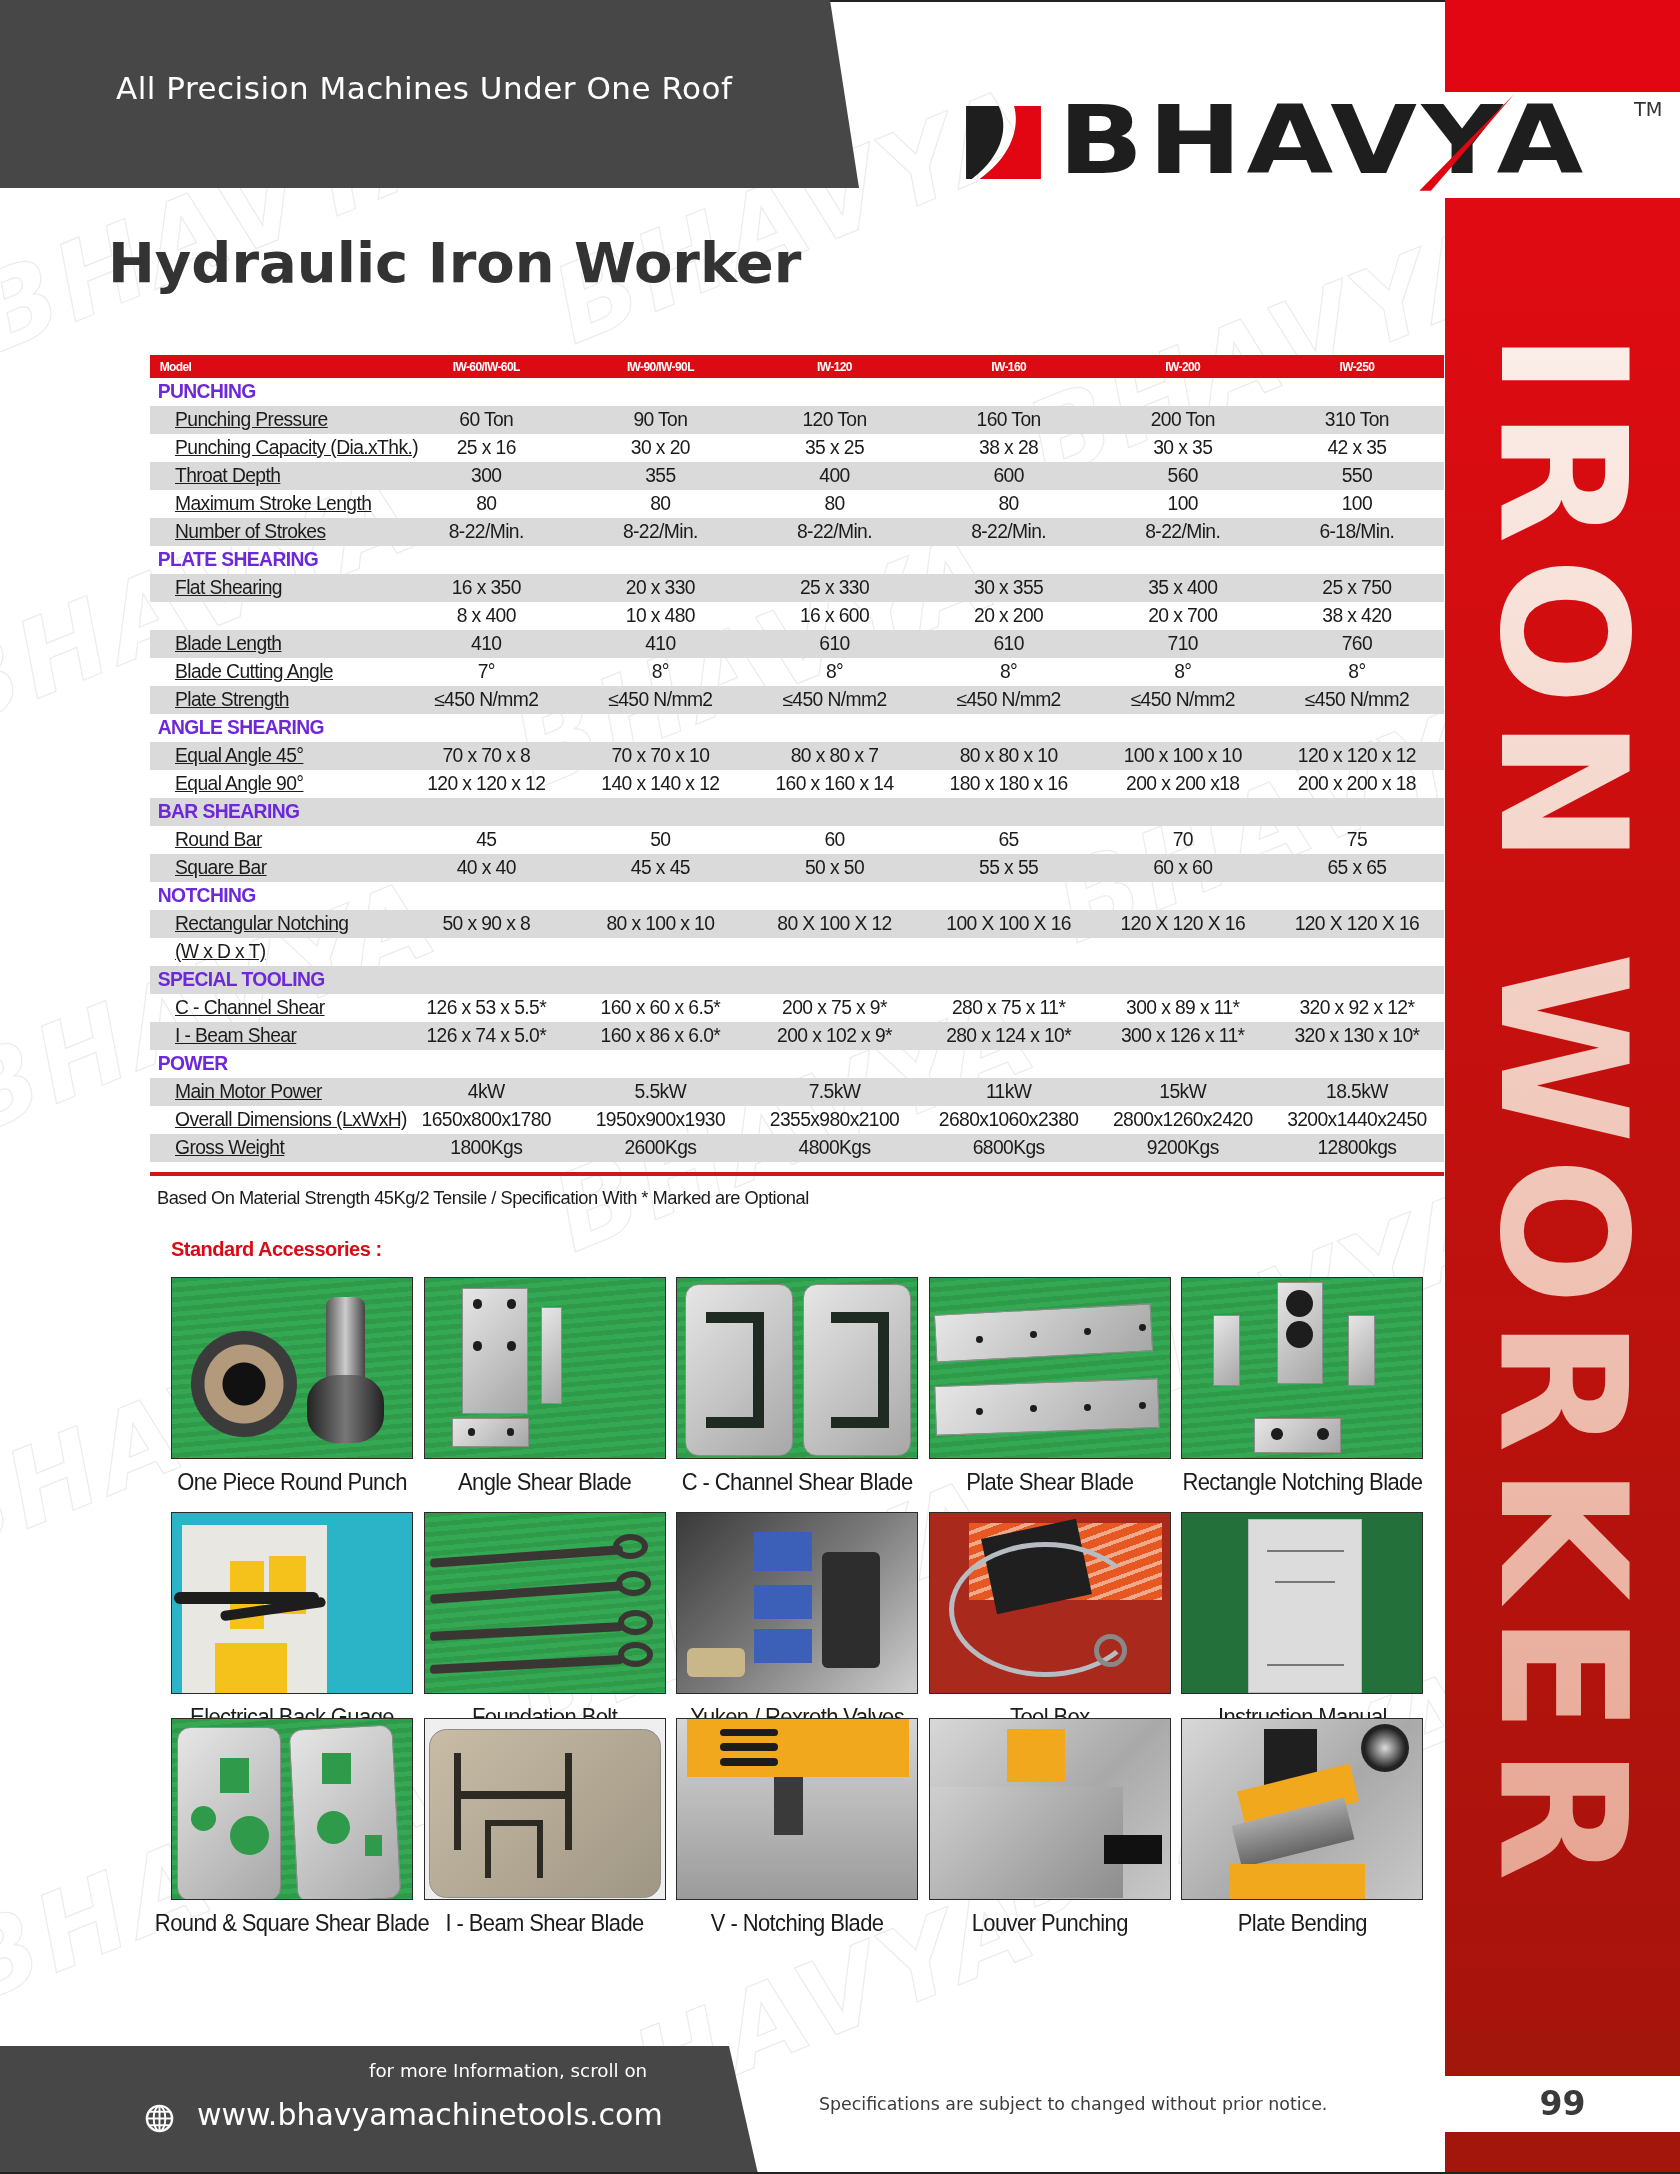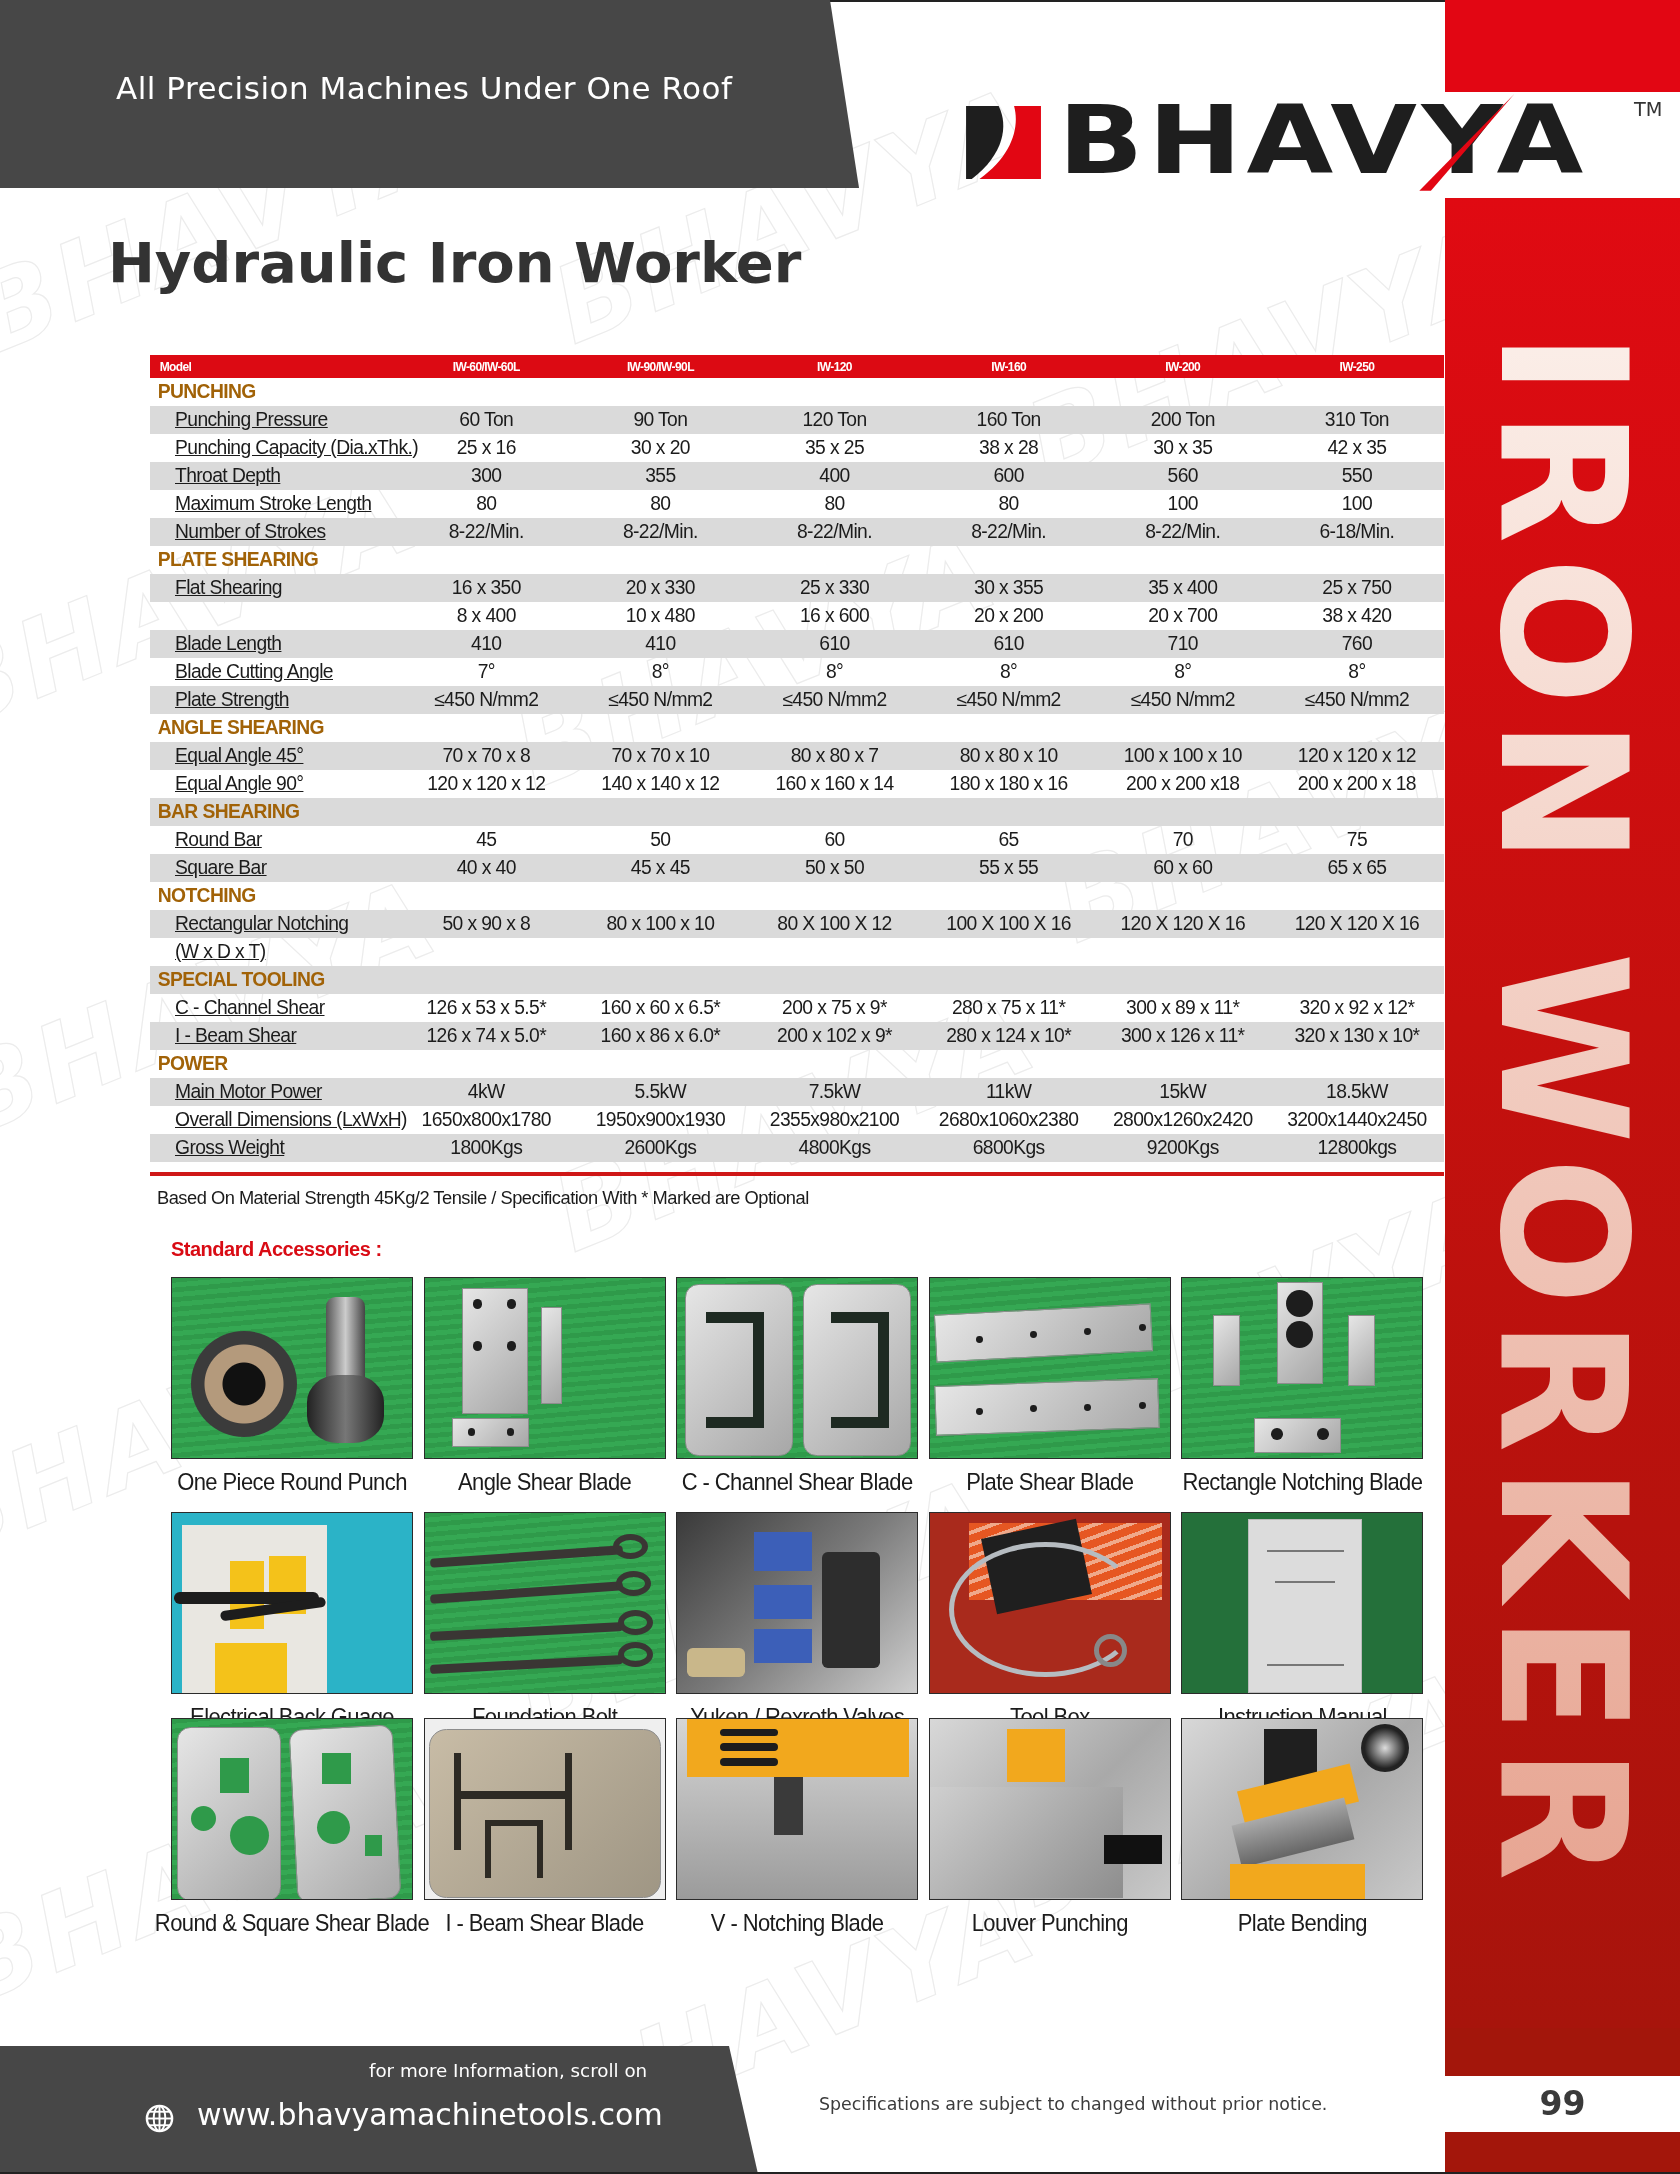--- a/index.html
+++ b/index.html
@@ -79,21 +79,21 @@
     height: 28px; font-size: 19.3px; padding: 0; white-space: nowrap;
     font-family: "Liberation Sans", sans-serif; letter-spacing: -0.6px;
   }
   .spec thead th {
     background: #dc0a13; color: #ffffff; font-weight: bold; height: 23px; font-size: 12px; text-align: center;
   }
   .spec thead th.first { text-align: left; padding-left: 9.7px; }
   .spec td { text-align: center; color: #1b1b1b; }
   .spec td.label { text-align: left; padding-left: 25px; text-decoration: underline; }
   .spec tr.section td {
-    color: #a16207; font-weight: bold; text-align: left; padding-left: 7.7px; font-size: 19.3px;
+    color: #6d28d9; font-weight: bold; text-align: left; padding-left: 7.7px; font-size: 19.3px;
   }
   .spec tr.shade td { background: #dadada; }
   .spec col.c0 { width: 249px; }
   .spec col.cn { width: 174px; }
   .spec-rule { position: absolute; left: 150px; top: 1172px; width: 1294px; height: 3.9px; background: #cf1717; }
   .footnote {
     position: absolute; left: 157px; top: 1187px; font-size: 18.3px; letter-spacing: -0.5px; color: #1b1b1b;
   }
 
   

